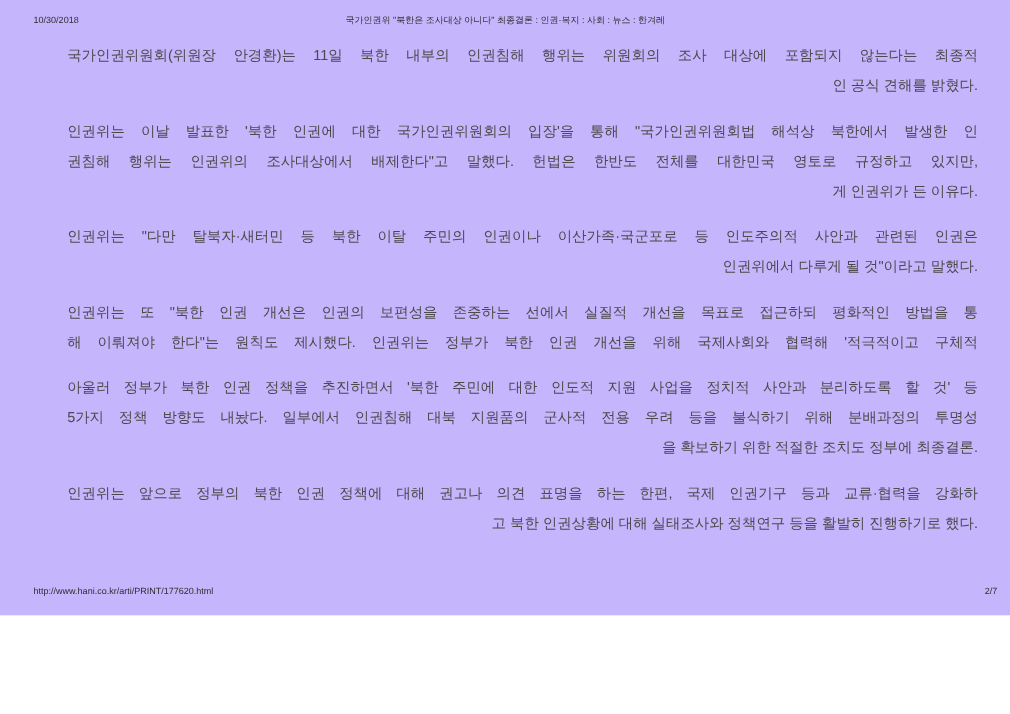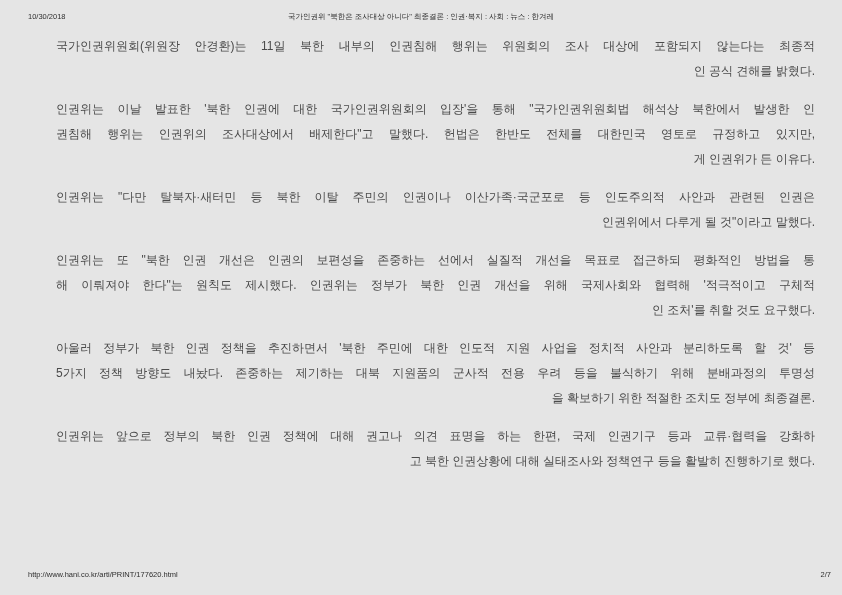--- a/index.html
+++ b/index.html
@@ -3,22 +3,22 @@
 <meta charset="utf-8">
 <style>
   html, body {
     margin: 0;
     padding: 0;
     background: #ffffff;
   }
   .page {
     position: relative;
     width: 842px;
-    height: 595px;
-    background: #e5e5e5;
+    height: 513px;
+    background: #c4b5fd;
     overflow: hidden;
     font-family: "Liberation Sans", "DejaVu Sans", sans-serif;
   }
   
   .print-header {
     position: absolute;
     top: 12px;
     left: 28px;
     right: 28px;
     height: 12px;
@@ -107,25 +107,24 @@
         <div class="line jl">권침해 행위는 인권위의 조사대상에서 배제한다"고 말했다. 헌법은 한반도 전체를 대한민국 영토로 규정하고 있지만,</div>
         <div class="line">게 인권위가 든 이유다.</div>
       </div>
       <div class="paragraph">
         <div class="line jl">인권위는 "다만 탈북자·새터민 등 북한 이탈 주민의 인권이나 이산가족·국군포로 등 인도주의적 사안과 관련된 인권은</div>
         <div class="line">인권위에서 다루게 될 것"이라고 말했다.</div>
       </div>
       <div class="paragraph">
         <div class="line jl">인권위는 또 "북한 인권 개선은 인권의 보편성을 존중하는 선에서 실질적 개선을 목표로 접근하되 평화적인 방법을 통</div>
         <div class="line jl">해 이뤄져야 한다"는 원칙도 제시했다. 인권위는 정부가 북한 인권 개선을 위해 국제사회와 협력해 '적극적이고 구체적</div>
-        <div class="line">인 조처'를 취할 것도 요구했다.</div>
       </div>
       <div class="paragraph">
         <div class="line jl">아울러 정부가 북한 인권 정책을 추진하면서 '북한 주민에 대한 인도적 지원 사업을 정치적 사안과 분리하도록 할 것' 등</div>
-        <div class="line jl">5가지 정책 방향도 내놨다. 존중하는 제기하는 대북 지원품의 군사적 전용 우려 등을 불식하기 위해 분배과정의 투명성</div>
+        <div class="line jl">5가지 정책 방향도 내놨다. 일부에서 인권침해 대북 지원품의 군사적 전용 우려 등을 불식하기 위해 분배과정의 투명성</div>
         <div class="line">을 확보하기 위한 적절한 조치도 정부에 최종결론.</div>
       </div>
       <div class="paragraph">
         <div class="line jl">인권위는 앞으로 정부의 북한 인권 정책에 대해 권고나 의견 표명을 하는 한편, 국제 인권기구 등과 교류·협력을 강화하</div>
         <div class="line">고 북한 인권상황에 대해 실태조사와 정책연구 등을 활발히 진행하기로 했다.</div>
       </div>
     </div>
 
   <div class="print-footer">
     <span class="footer-url">http://www.hani.co.kr/arti/PRINT/177620.html</span>

